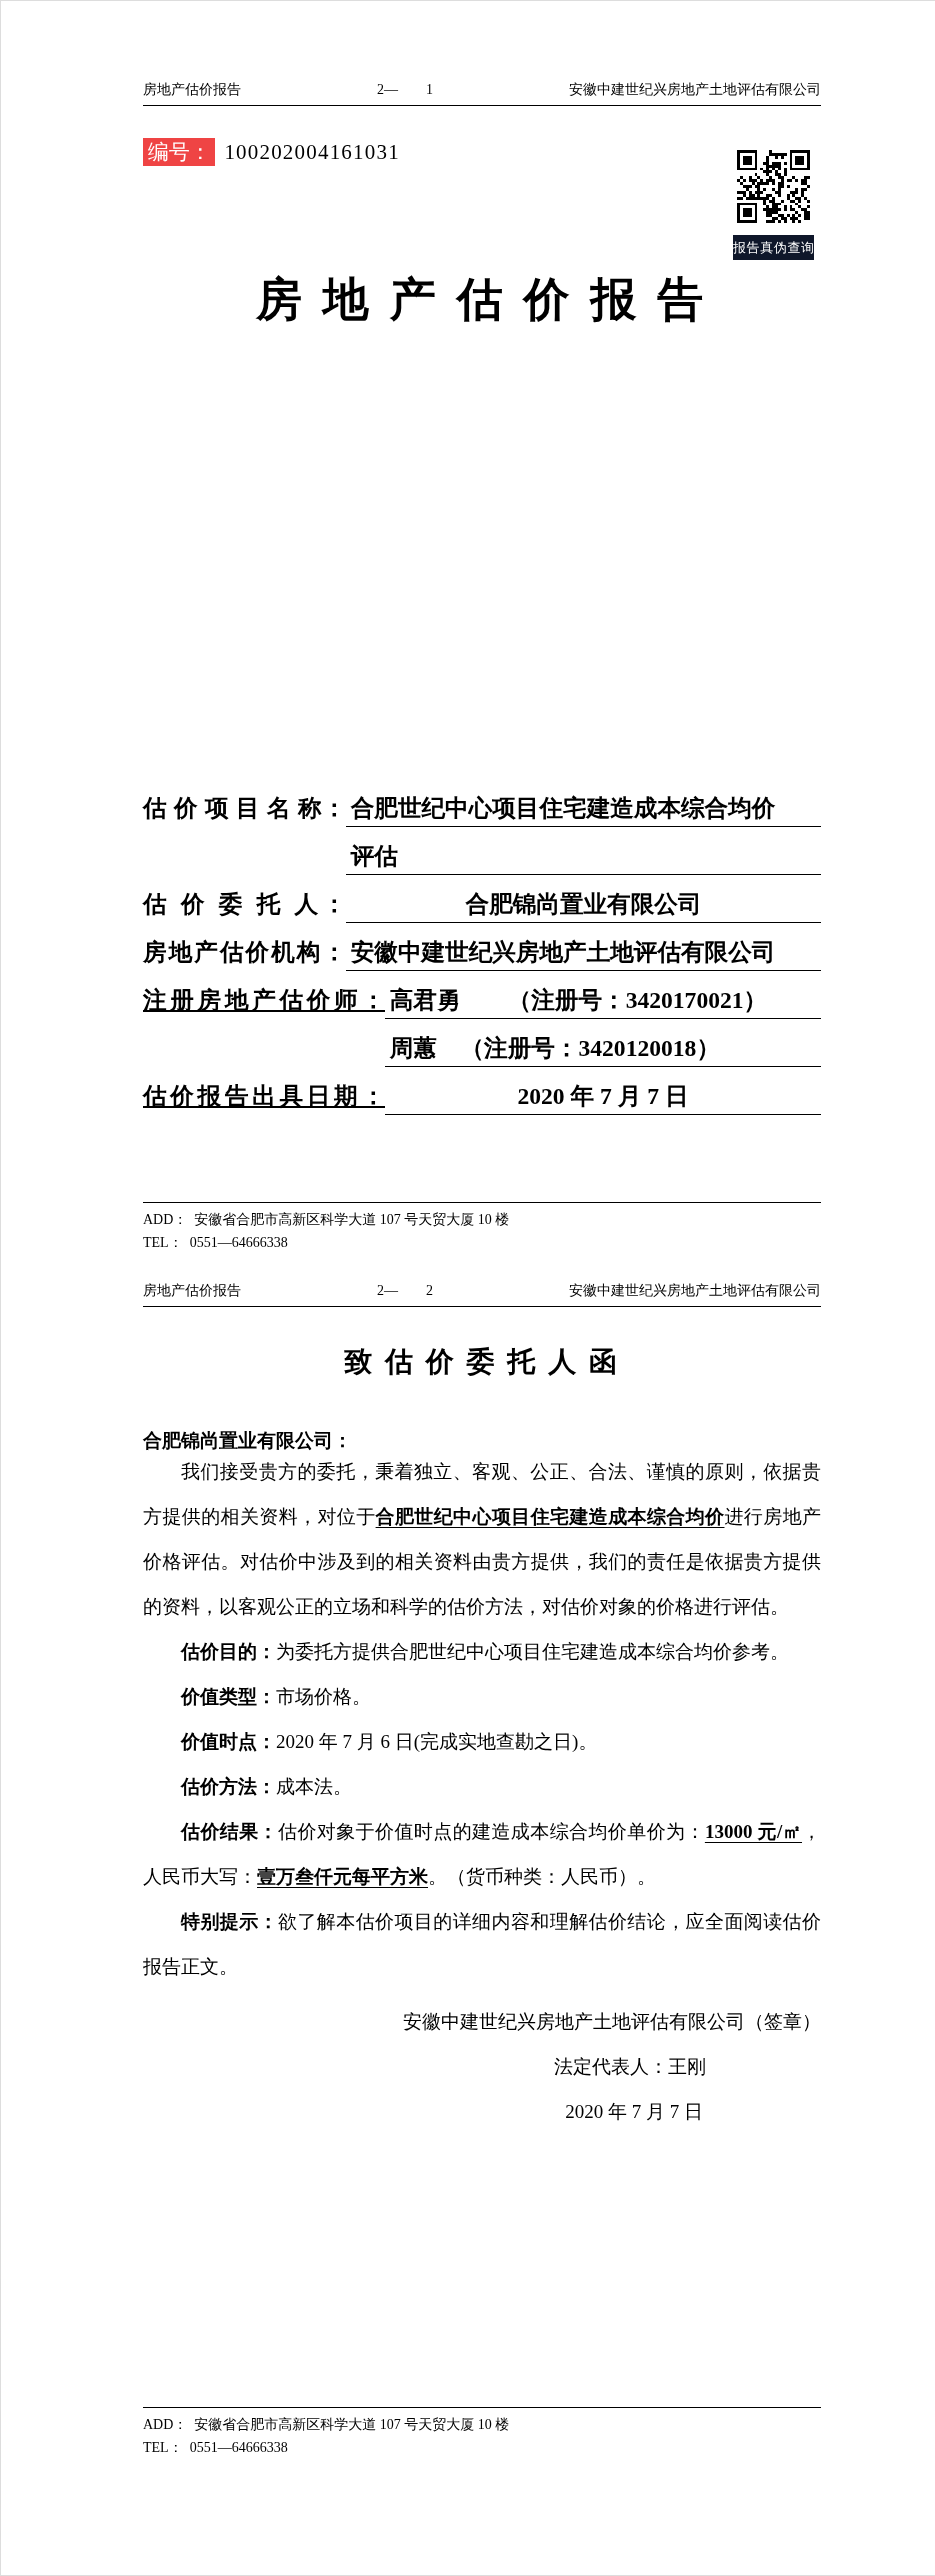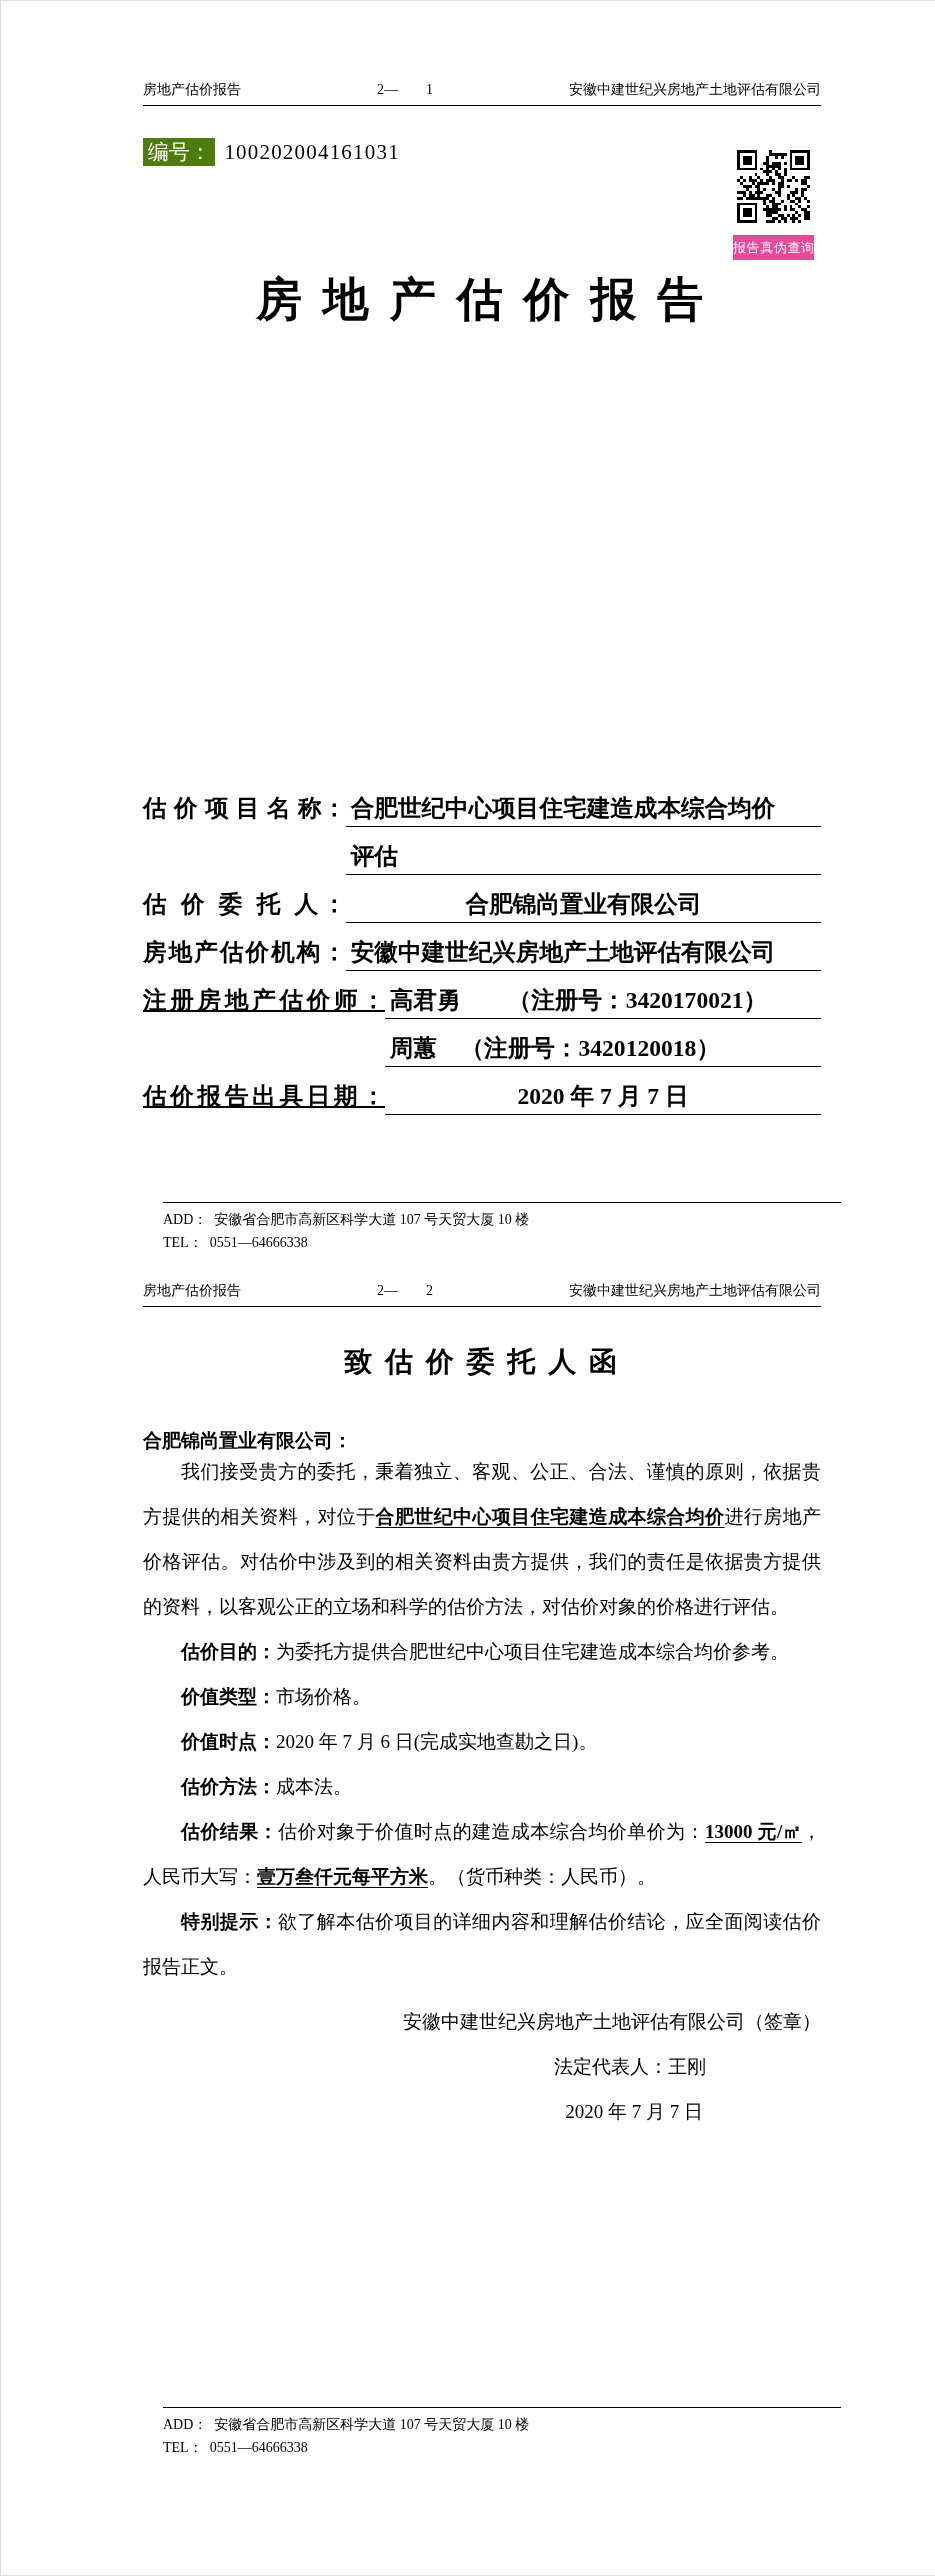--- a/index.html
+++ b/index.html
@@ -15,29 +15,29 @@
   #page2 { top:1274px; height:1302px; }
   .abs { position:absolute; }
   .cx { left:142px; width:678px; }
   .pre { white-space:pre; }
 
   
   .pg-header {
     display:flex; justify-content:space-between; align-items:flex-end;
     font-size:14px; padding-bottom:5.9px; border-bottom:1.2px solid #000;
   }
-  .pg-footer { border-top:1.2px solid #000; padding-top:4.7px; font-size:14px; line-height:23.6px;margin-left:20px; }
+  .pg-footer { border-top:1.2px solid #000; padding-top:4.7px; font-size:14px; line-height:23.6px; }
 
   
   .doc-no { font-size:21px; }
-  .doc-no .chip { background:#4d7c0f; color:#fff; padding:1.8px 4.7px; }
+  .doc-no .chip { background:#ef4444; color:#fff; padding:1.8px 4.7px; }
   .doc-no .num { padding-left:9px; letter-spacing:1.2px; }
   .qr-wrap { top:149px; left:732px; width:81px; text-align:center; }
   .qr { display:block; margin:0 auto; background:#fff; }
-  .qr-caption { margin-top:11.8px; height:25px; line-height:25px; background:#ec4899; color:#fff; font-size:13px; letter-spacing:0.6px; }
+  .qr-caption { margin-top:11.8px; height:25px; line-height:25px; background:#0f172a; color:#fff; font-size:13px; letter-spacing:0.6px; }
   .title { top:268px; text-align:center; font-size:46px; font-weight:bold; letter-spacing:4.7px; }
   .subtitle { top:360px; text-align:center; font-size:21px; }
 
   .form { top:778px; }
   .form-row { display:flex; align-items:flex-end; height:48px; font-size:23.6px; font-weight:bold; }
   .fl { padding-bottom:3.5px; text-align:justify; text-align-last:justify; }
   .fl.w1 { width:203px; }
   .fl.w2 { width:242px;text-decoration:underline; }
   .fv { flex:1; border-bottom:1.2px solid #000; padding:0 4.7px 2.4px 4.7px; }
   .fv.center { text-align:center; }

